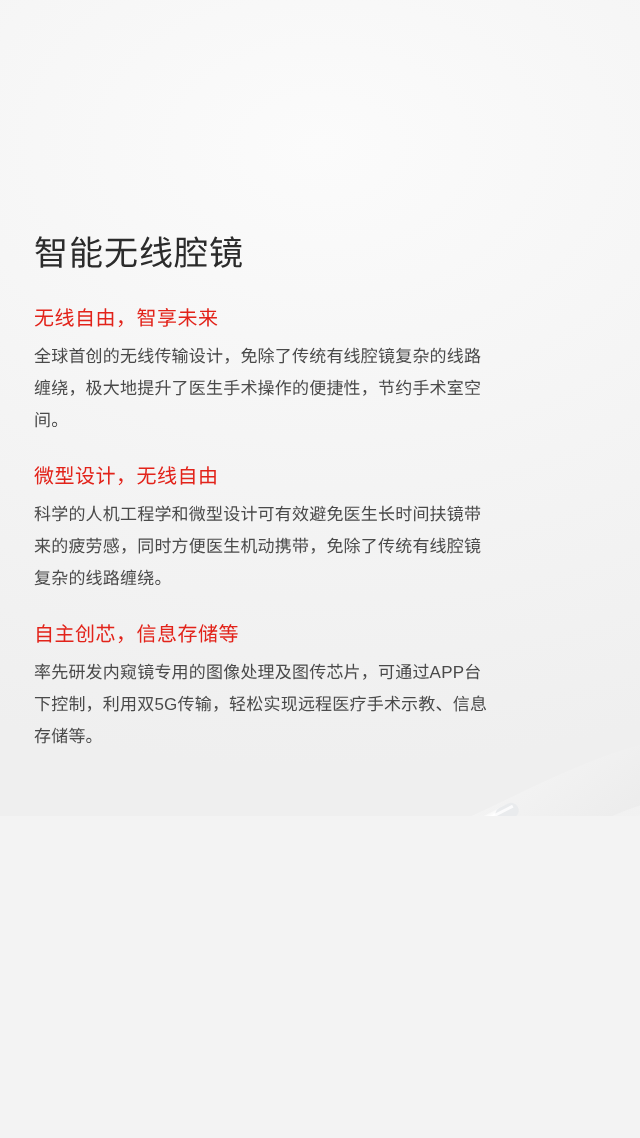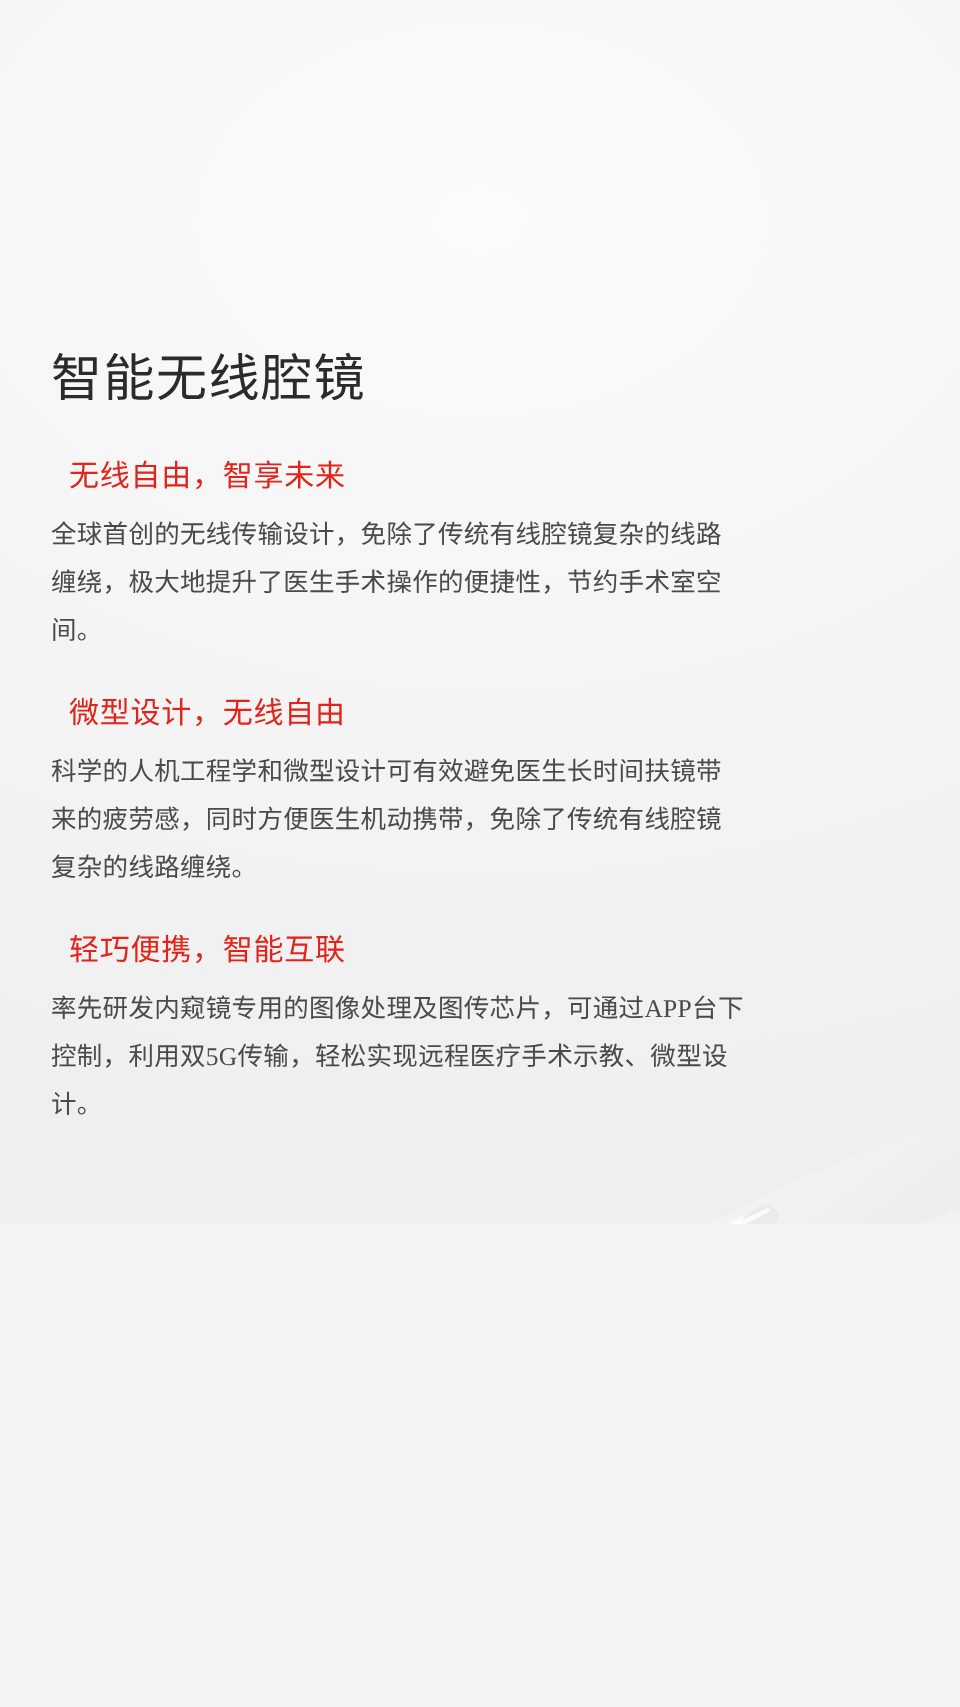--- a/index.html
+++ b/index.html
@@ -52,30 +52,29 @@
   }
   .section:first-of-type {
     margin-top: 30px;
   }
   .sec-head {
     font-size: 20px;
     line-height: 1.3;
     font-weight: 400;
     color: #e2231a;
     letter-spacing: 0.5px;
-    margin: 0 0 10px 12px;
+    margin: 0 0 10px 0;
   }
   .sec-body {
     font-size: 17px;
     line-height: 32px;
     color: #4a4a4a;
     letter-spacing: 0.2px;
     margin: 0;
     max-width: 462px;
-    font-family: Liberation Serif, serif;
   }
   
   .product {
     position: absolute;
     left: 0;
     top: 760px;
     width: 640px;
     height: 378px;
     z-index: 4;
     pointer-events: none;
@@ -211,18 +210,18 @@
       <h2 class="sec-head">无线自由，智享未来</h2>
       <p class="sec-body">全球首创的无线传输设计，免除了传统有线腔镜复杂的线路缠绕，极大地提升了医生手术操作的便捷性，节约手术室空间。</p>
     </div>
 
     <div class="section">
       <h2 class="sec-head">微型设计，无线自由</h2>
       <p class="sec-body">科学的人机工程学和微型设计可有效避免医生长时间扶镜带来的疲劳感，同时方便医生机动携带，免除了传统有线腔镜复杂的线路缠绕。</p>
     </div>
 
     <div class="section">
-      <h2 class="sec-head">轻巧便携，智能互联</h2>
-      <p class="sec-body">率先研发内窥镜专用的图像处理及图传芯片，可通过APP台下控制，利用双5G传输，轻松实现远程医疗手术示教、微型设计。</p>
+      <h2 class="sec-head">自主创芯，信息存储等</h2>
+      <p class="sec-body">率先研发内窥镜专用的图像处理及图传芯片，可通过APP台下控制，利用双5G传输，轻松实现远程医疗手术示教、信息存储等。</p>
     </div>
 
   </div>
 </div>
 
 </body></html>

